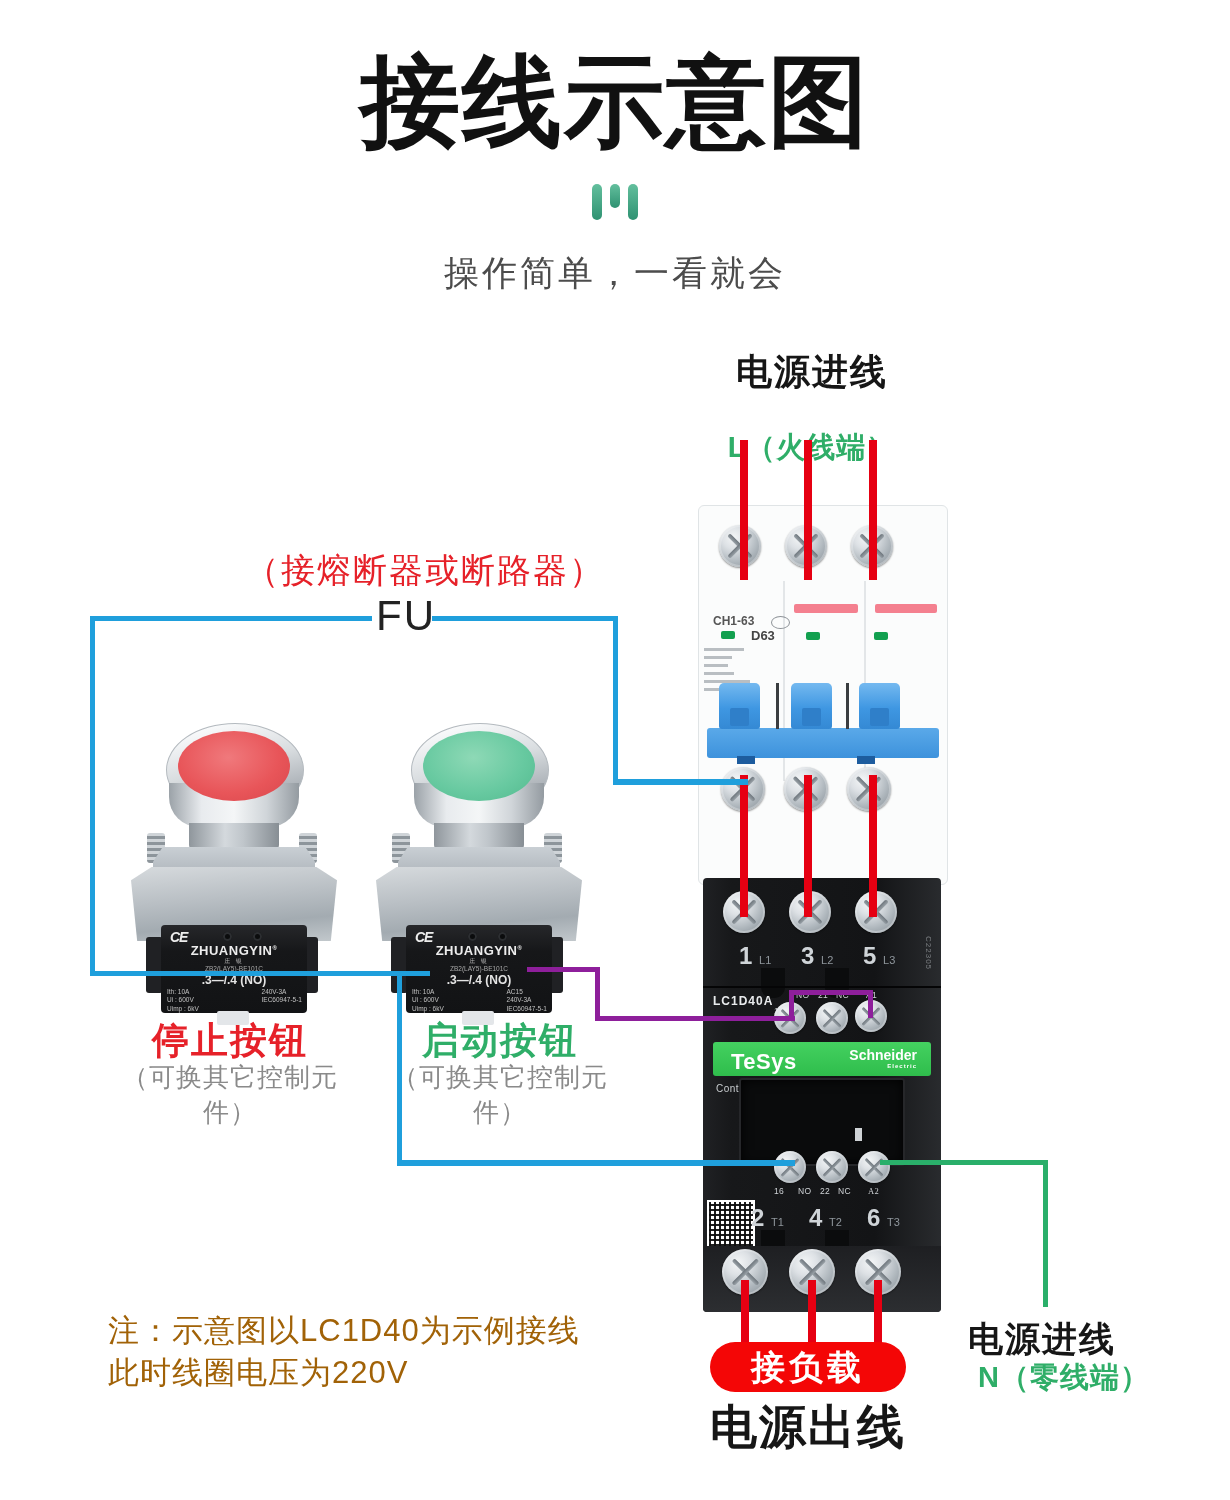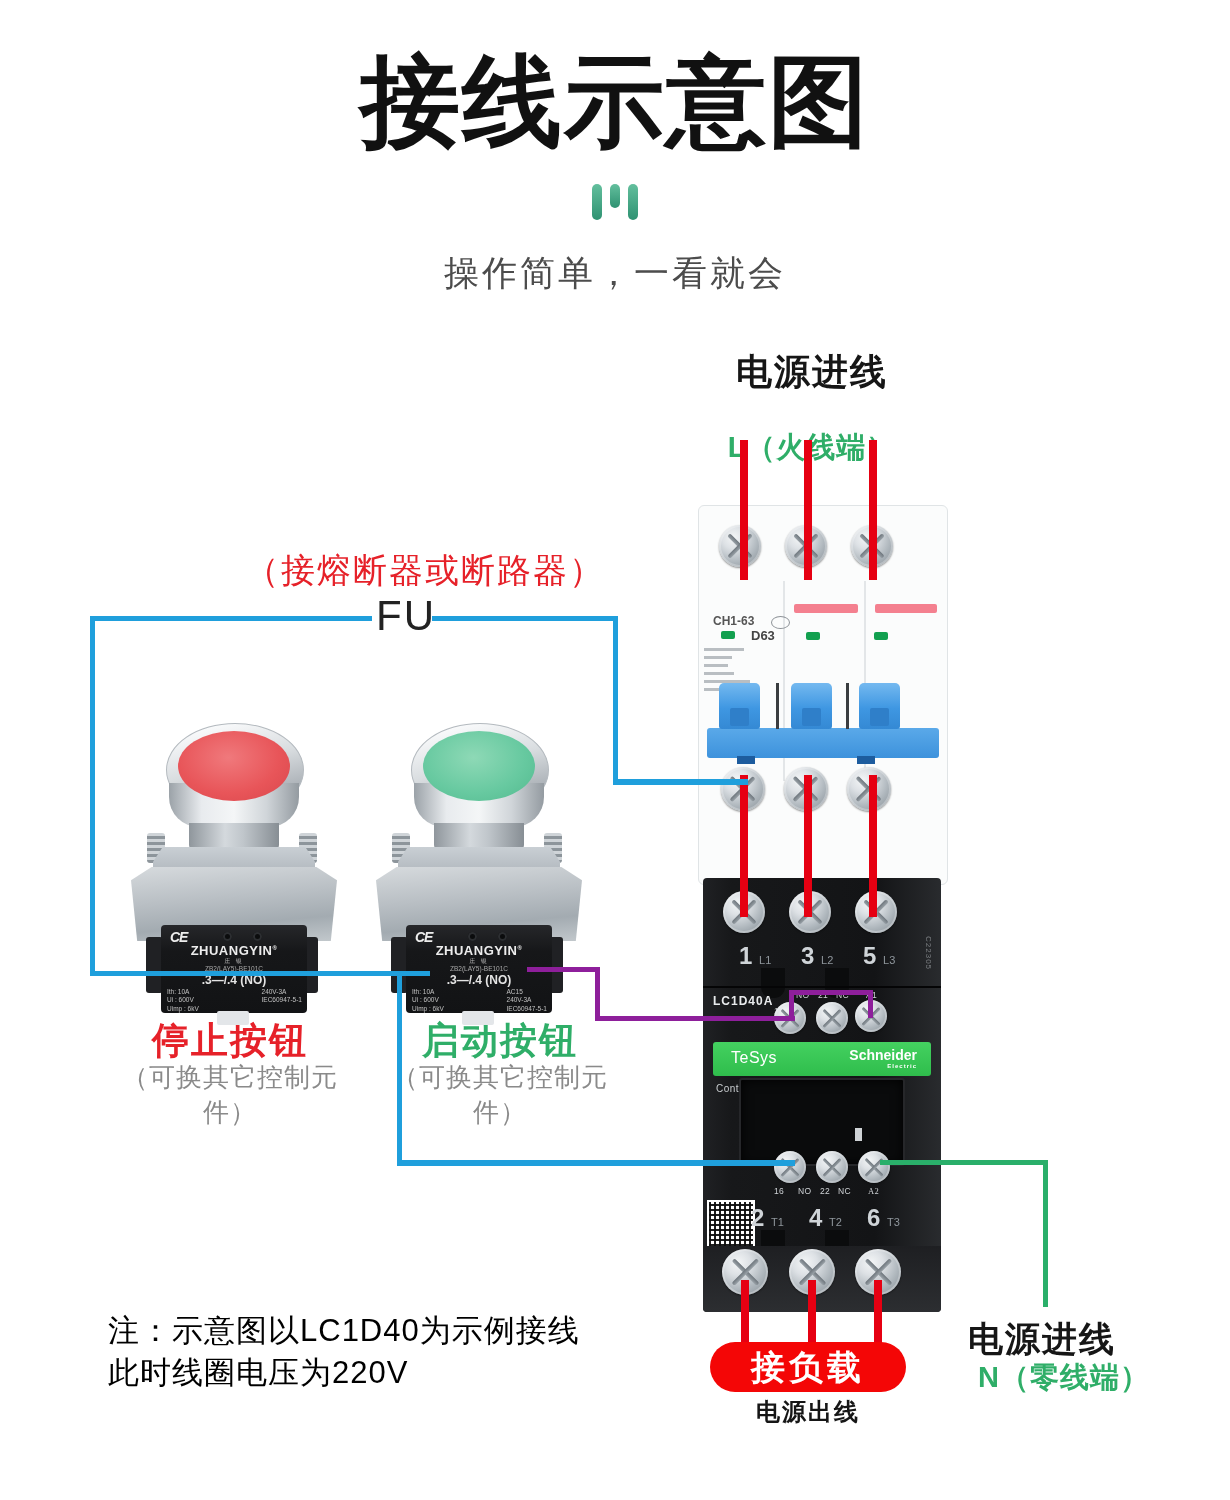--- a/index.html
+++ b/index.html
@@ -13,24 +13,24 @@
   .bar{position:absolute;width:10px;border-radius:5px;background:linear-gradient(180deg,#63bf9d,#2f9272);}
   .subtitle{left:0;top:250px;width:1230px;font-size:35px;color:#4c4c4c;letter-spacing:3px;}
 
   
   .lbl-black{font-size:36px;font-weight:600;color:#161616;letter-spacing:2px;}
   .lbl-green{font-size:29px;font-weight:600;color:#2fae68;letter-spacing:1px;}
   .lbl-red-note{font-size:34px;color:#e62129;letter-spacing:2px;}
   .fu{font-size:42px;color:#222;letter-spacing:2px;}
   .btn-title{font-size:37px;font-weight:700;letter-spacing:2px;}
   .btn-hint{font-size:26px;color:#8a8a8a;letter-spacing:1px;}
-  .note{font-size:31px;color:#000000;letter-spacing:1px;}
+  .note{font-size:31px;color:#a16207;letter-spacing:1px;}
   .pill{background:#f40606;border-radius:26px;color:#fff;font-size:34px;font-weight:700;
         letter-spacing:4px;line-height:50px;text-align:center;z-index:55;}
-  .out-lbl{font-size:24px;font-weight:600;color:#161616;letter-spacing:2px;}
+  .out-lbl{font-size:47px;font-weight:600;color:#161616;letter-spacing:2px;}
 
   
   .w{position:absolute;z-index:50;}
   .w-red{background:#e60012;}
   .w-blue{background:#1f9fdc;}
   .w-purple{background:#8e1f9b;}
   .w-green{background:#2aaf6a;}
 
   
   .sc{position:absolute;border-radius:50%;z-index:40;
@@ -94,21 +94,21 @@
 
   
   .contactor{left:703px;top:878px;width:238px;height:434px;border-radius:4px;z-index:10;
              background:linear-gradient(90deg,#202124 0%,#17181a 12%,#131416 72%,#292b2e 100%);}
   .ct-num{position:absolute;color:#cfd4d8;font-size:24px;font-weight:700;}
   .ct-num small{font-size:11px;font-weight:400;color:#8f969c;}
   .ct-coil-lbl{position:absolute;font-size:8.5px;color:#cfd3d6;letter-spacing:.3px;}
   .ct-notch{position:absolute;width:24px;height:30px;background:#0b0c0d;border-radius:0 0 11px 11px;}
   .banner{position:absolute;left:10px;top:164px;width:218px;height:34px;border-radius:3px;
           background:linear-gradient(180deg,#44d160,#2fbd4c);color:#fff;}
-  .bn-tesys{position:absolute;left:18px;top:7px;font-size:16px;font-weight:400;letter-spacing:.5px;}
+  .bn-tesys{position:absolute;left:18px;top:7px;font-size:22px;font-weight:700;letter-spacing:.5px;}
   .bn-brand{position:absolute;right:14px;top:5px;font-size:14px;font-weight:800;}
   .bn-sub{position:absolute;right:14px;top:21px;font-size:6px;font-weight:700;letter-spacing:1px;}
   .ct-control{position:absolute;left:13px;top:205px;font-size:10px;color:#c9cdd0;letter-spacing:.5px;}
   .ct-window{position:absolute;left:36px;top:200px;width:162px;height:84px;background:#0a0b0c;
              border:2px solid #26272a;border-radius:3px;box-shadow:inset 0 0 12px #000;}
   .ct-tick{position:absolute;left:152px;top:250px;width:7px;height:13px;background:#cfd3d6;}
   .qr{position:absolute;left:4px;top:322px;width:44px;height:44px;background:#fff;
       background-image:repeating-linear-gradient(0deg,rgba(12,12,12,.92) 0 2px,transparent 2px 5px),
                        repeating-linear-gradient(90deg,rgba(12,12,12,.92) 0 2px,transparent 2px 5px);
       border:2px solid #fff;}

